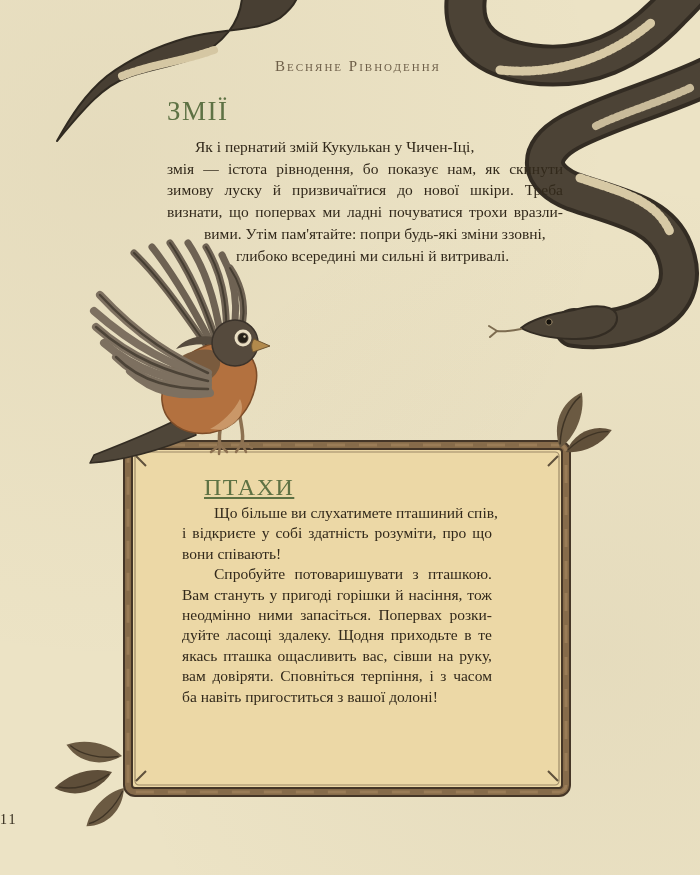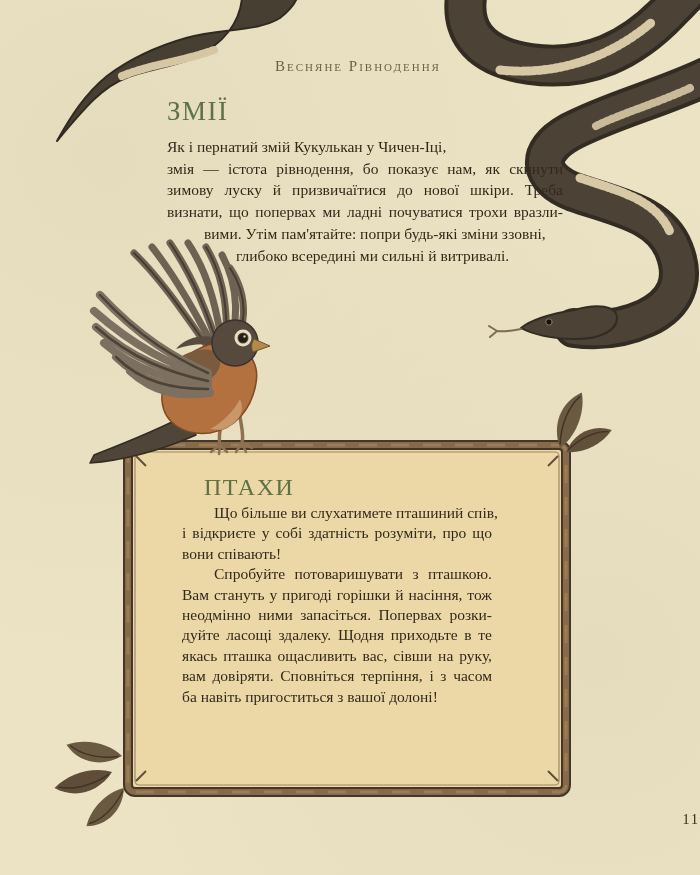--- a/index.html
+++ b/index.html
@@ -20,28 +20,28 @@
   }
   .h-green{color:#5e7244;letter-spacing:1.5px;font-weight:normal;}
   .snakes-h{left:167px;top:96px;font-size:27px;}
   .birds-h{left:204px;top:474px;font-size:24px;}
   .snakes-p{left:167px;top:136px;width:396px;line-height:21.7px;font-size:15.5px;}
   .birds-p{left:182px;top:503px;width:310px;line-height:20.4px;font-size:15.5px;}
   .sline,.bline{
     white-space:nowrap;text-align:justify;text-align-last:justify;
     -moz-text-align-last:justify;
   }
-  .sline.s0{text-align-last:left;}
+  .sline.s0{margin-left:28px;text-align-last:left;}
   .sline.s4{margin-left:37px;margin-right:28px;}
   .sline.s5{margin-left:69px;margin-right:58px;}
   .bline.first{text-indent:32px;}
   .bline.last{text-align-last:left;}
   .box-para{margin:0;}
   .page-num{
-    left:0;top:812px;width:700px;text-align:right;
+    left:0;top:812px;width:700px;text-align:left;
     font-size:14px;letter-spacing:2px;color:#2f2718;
   }
 </style>
 </head>
 <body>
 
 <svg class="art" width="700" height="875" viewBox="0 0 700 875">
 
   <g stroke-linecap="round" stroke-linejoin="round">
     <path d="M 242 -2 C 240 22, 224 44, 194 58 C 168 68, 146 70, 126 78
@@ -162,21 +162,21 @@
 
 <div class="txt snakes-p">
     <div class="sline s0">Як і пернатий змій Кукулькан у Чичен-Іці,</div>
     <div class="sline s1">змія — істота рівнодення, бо показує нам, як скинути</div>
     <div class="sline s2">зимову луску й призвичаїтися до нової шкіри. Треба</div>
     <div class="sline s3">визнати, що попервах ми ладні почуватися трохи вразли-</div>
     <div class="sline s4">вими. Утім пам'ятайте: попри будь-які зміни ззовні,</div>
     <div class="sline s5">глибоко всередині ми сильні й витривалі.</div>
   </div>
 
-<h2 class="txt h-green birds-h" style="margin:0;">ПТАХИ</h2>
+<h2 class="txt h-green birds-h" style="margin:0;text-decoration:underline;">ПТАХИ</h2>
 
 <div class="txt birds-p">
     <div class="box-para">
       <div class="bline first">Що більше ви слухатимете пташиний спів,</div>
       <div class="bline">і відкриєте у собі здатність розуміти, про що</div>
       <div class="bline last">вони співають!</div>
     </div>
     <div class="box-para">
       <div class="bline first">Спробуйте потоваришувати з пташкою.</div>
       <div class="bline">Вам стануть у пригоді горішки й насіння, тож</div>

